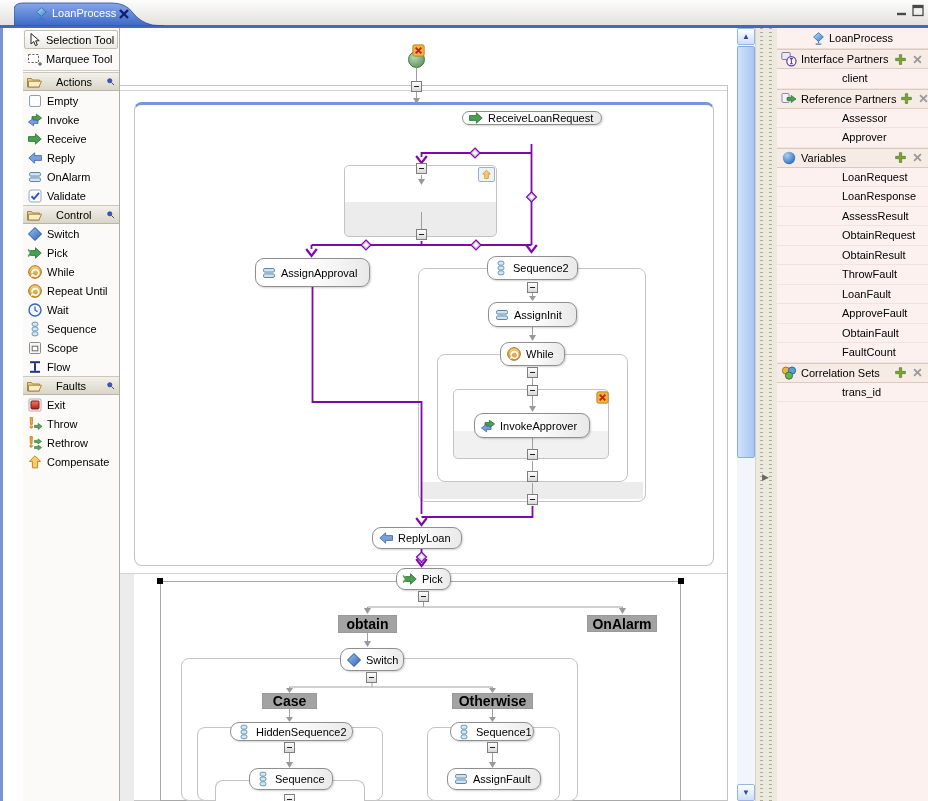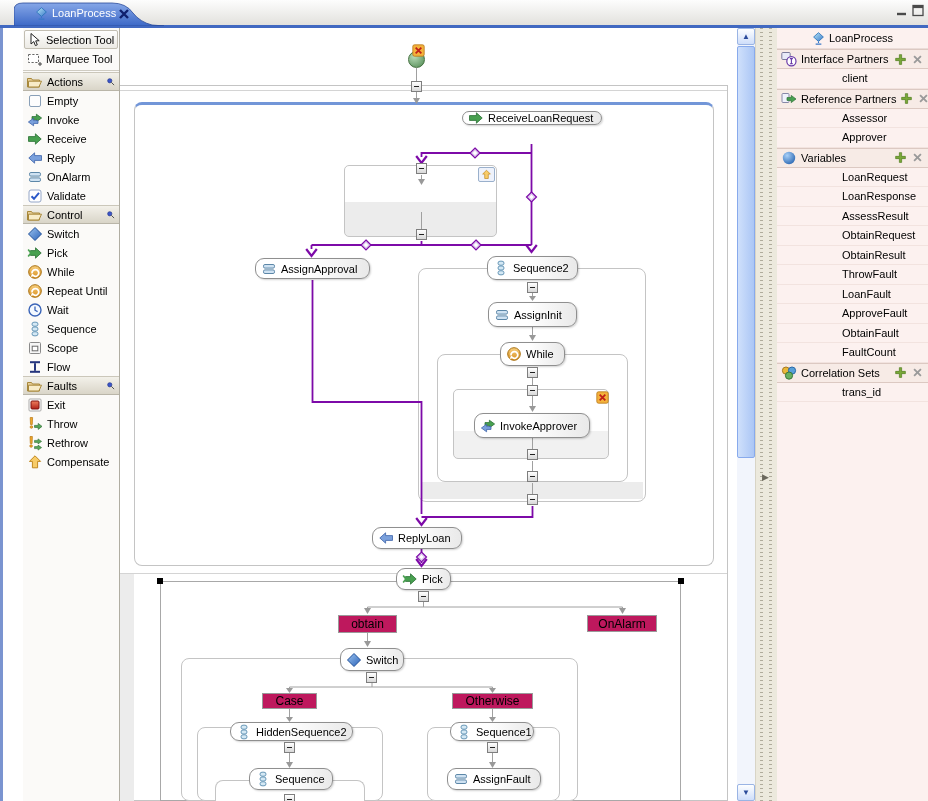--- a/index.html
+++ b/index.html
@@ -19,40 +19,40 @@
   .winbtn { position:absolute; top:4px; width:14px; height:13px; z-index:22; cursor:pointer; }
 
   
   .palette { position:absolute; left:3px; top:28px; width:97px; height:773px;
              background:#fbfaf8; border-right:1px solid #b0ada2; z-index:10; padding-top:2px;margin-left:20px; }
   .ptool { height:19px; display:flex; align-items:center; gap:3px; padding:0 2px;
            background:linear-gradient(#fefefe,#eceae4); border:1px solid #c2beb2; border-radius:2px;
            margin:0 1px; cursor:pointer; }
   .ptool + .ptool { border-color:transparent; background:none; }
   .psep { height:3px; border-bottom:1px solid #cfccc2; margin-bottom:1px; }
-  .phead { height:19px; display:flex; align-items:center; gap:5px; padding:0 3px;
+  .phead { height:19px; display:flex; align-items:center; gap:14px; padding:0 3px;
            background:linear-gradient(#f3f1ea,#d9d5c8); border-top:1px solid #cBC7bA;
            border-bottom:1px solid #b9b5a8; cursor:pointer; }
   .phead .plabel { flex:1; }
   .pitem { height:19px; display:flex; align-items:center; gap:4px; padding:0 2px 0 4px; cursor:pointer; }
   .plabel { color:#000; white-space:nowrap; }
   .i16 { width:16px; height:16px; flex:0 0 16px; }
   .i13 { width:13px; height:13px; }
   .i10 { width:10px; height:10px; }
 
   
   .canvas { position:absolute; left:100px; top:28px; width:637px; height:773px; background:#fff; z-index:1; }
   .cont { position:absolute; border:1px solid #c4c4c4; border-radius:8px; background:#fff; z-index:1; }
   .rectline { position:absolute; background:#d4d4d4; z-index:1; }
   .node { position:absolute; display:flex; align-items:center; gap:4px; padding:0 8px 0 5px;
           border:1px solid #8f8f8f; border-radius:9px;
           background:linear-gradient(90deg,#ffffff 45%,#e9e9e9); box-shadow:1px 1px 2px rgba(0,0,0,.18);
           z-index:5; font-size:11px; white-space:nowrap; cursor:pointer; }
   .pbox { position:absolute; display:flex; align-items:center; justify-content:center;
-          border:1px solid #9a9a9a; background:#be185d; z-index:5; font-size:12px; cursor:pointer; }
+          border:1px solid #9a9a9a; background:#a3a3a3; z-index:5; font-size:14px; cursor:pointer;font-weight:bold; }
   .mb { position:absolute; width:11px; height:11px; background:linear-gradient(#ffffff,#d8d8d8);
         border:1px solid #7e7e7e; z-index:6; cursor:pointer; }
   .mb::after { content:""; position:absolute; left:2px; right:2px; top:4px; height:1px; background:#222; }
   .overlay { position:absolute; left:0; top:0; z-index:3; pointer-events:none; }
   .startball { position:absolute; left:408px; top:51px; width:17px; height:17px; border-radius:50%;
                background:radial-gradient(circle at 35% 30%, #b8dcb8, #4e8850); border:1px solid #44703f; z-index:5; }
   .badge { position:absolute; z-index:7; }
   .handle { position:absolute; width:6px; height:6px; background:#000; z-index:7; }
 
   
@@ -517,21 +517,21 @@
   <svg class="badge i13" style="left:596px;top:391px">
       <use href="#ic-xbadge"></use>
     </svg>
 
   <div class="node" style="left:462px;top:111px;width:140px;height:14px">
     <svg class="i16">
         <use href="#ic-receive"></use>
       </svg>
     <span>ReceiveLoanRequest</span>
     </div>
-  <div class="node" style="left:255px;top:258px;width:115px;height:21px">
+  <div class="node" style="left:255px;top:258px;width:115px;height:29px">
     <svg class="i16">
         <use href="#ic-assign"></use>
       </svg>
     <span>AssignApproval</span>
     </div>
   <div class="node" style="left:487px;top:256px;width:91px;height:24px">
     <svg class="i16">
         <use href="#ic-sequence"></use>
       </svg>
     <span>Sequence2</span>

